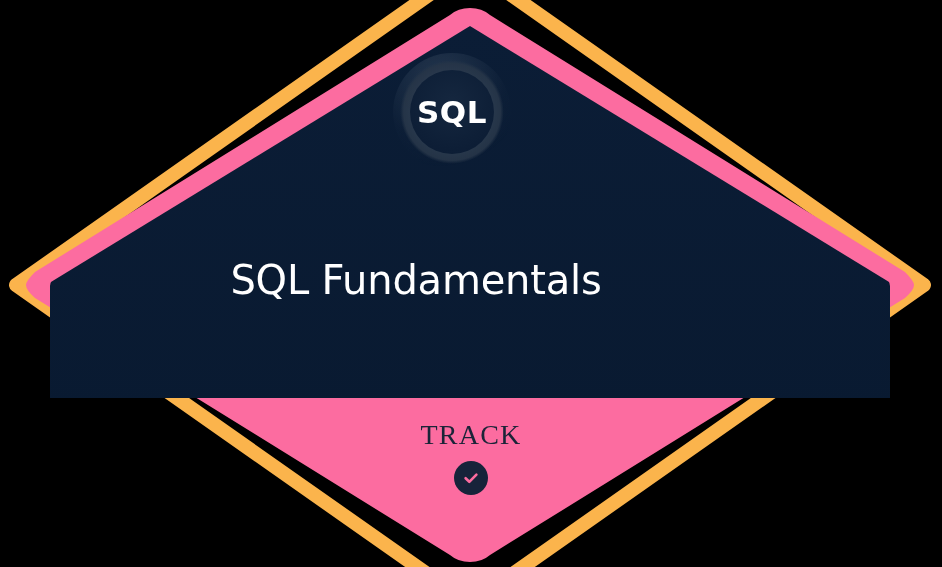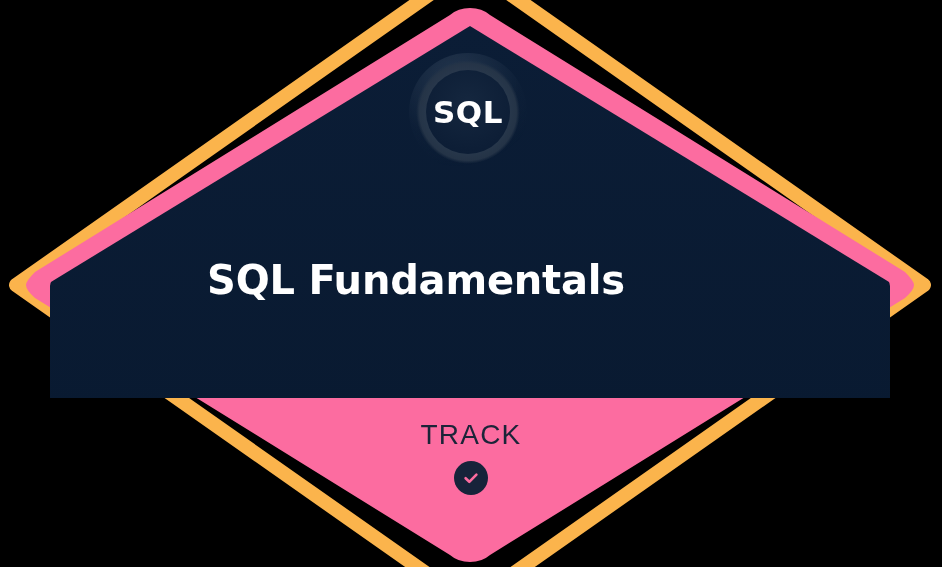--- a/index.html
+++ b/index.html
@@ -36,21 +36,21 @@
     left: 0;
     top: 0;
     width: 942px;
     height: 567px;
     pointer-events: none;
   }
 
   
   #sql-emblem {
     position: absolute;
-    left: 409px;
+    left: 393px;
     top: 53px;
     width: 118px;
     height: 118px;
     border-radius: 50%;
     background:
       radial-gradient(circle at 50% 50%,
         rgba(10,27,51,0.0) 0%,
         rgba(10,27,51,0.0) 38%,
         rgba(44,60,80,0.95) 40%,
         rgba(38,53,72,0.95) 58%,
@@ -87,42 +87,42 @@
 
   
   #track-title {
     position: absolute;
     left: 0;
     top: 258px;
     width: 832px;
     text-align: center;
     color: #ffffff;
     font-size: 40px;
-    font-weight: 700;
+    font-weight: 400;
     letter-spacing: -0.2px;
     line-height: 1.1;
     font-family: "DejaVu Sans", "Liberation Sans", sans-serif;
   }
 
   
   #completion-block {
     position: absolute;
     left: 0;
     top: 418px;
     width: 942px;
     text-align: center;
   }
   .completion-line {
     display: block;
     color: #1b2438;
     font-size: 28px;
     font-weight: 400;
     letter-spacing: 1.2px;
     line-height: 34px;
-    font-family: Liberation Sans, sans-serif;
+    font-family: Liberation Serif, serif;
   }
   #completion-check {
     margin: 9px auto 0 auto;
     width: 34px;
     height: 34px;
     border-radius: 50%;
     background: #17233a;
     display: flex;
     align-items: center;
     justify-content: center;

